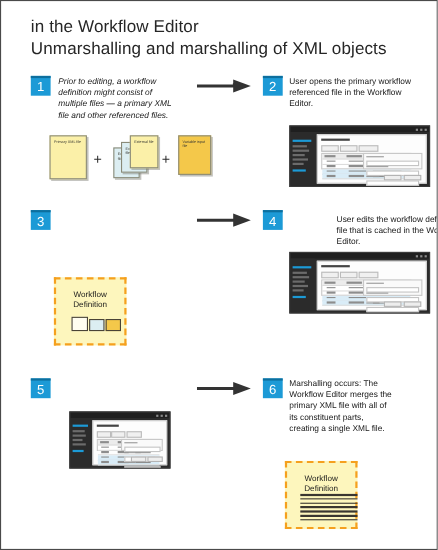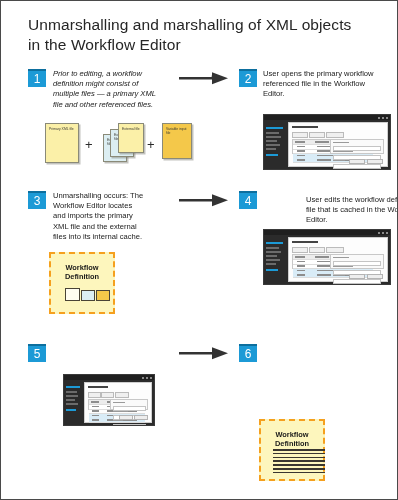--- a/index.html
+++ b/index.html
@@ -85,21 +85,20 @@
     background: #fdf6bd;
     border: 2px dashed #f5a01e;
   }
   .wfbox .wflabel {
     display: block;
     text-align: center;
     font-size: 7.4px;
     line-height: 9.4px;
     color: #1a1a1a;
     padding-top: 9px;
-    font-weight: bold;
   }
   .minifiles {
     position: absolute;
     left: 14px;
     top: 32px;
     width: 50px;
     height: 18px;
   }
   .minifile {
     position: absolute;
@@ -237,22 +236,22 @@
     border: 0.5px solid #b4b4b4;
     background: #eeeeee;
   }
 </style>
 </head>
 <body>
 
 <div class="page">
 
   <div class="title">
+    <div>in the Workflow Editor</div>
     <div>Unmarshalling and marshalling of XML objects</div>
-    <div>in the Workflow Editor</div>
   </div>
 
   <div class="badge" style="left:27px; top:68px;">1</div>
   <div class="steptext" style="left:52px; top:68px; width:110px;font-style:italic;">Prior to editing, a workflow definition might consist of multiple files — a primary XML file and other referenced files.</div>
 
   <div class="fileicon" style="left:44px; top:122px; width:34px; height:40px; background:#fbf0a8;">
     <span class="flabel">Primary XML file</span>
   </div>
   <div class="plus" style="left:84px; top:137px;">+</div>
 
@@ -334,21 +333,20 @@
         <div class="pline" style="top:20px; width:12px;"></div>
         <div class="pfield" style="top:24px; width:46px;"></div>
         <div class="pline" style="top:29px; width:18px;"></div>
       </div>
       <div class="btn" style="right:22px; bottom:2px; width:14px;"></div>
       <div class="btn" style="right:4px; bottom:2px; width:14px;"></div>
     </div>
   </div>
 
   <div class="badge" style="left:27px; top:190px;">3</div>
-  <div class="steptext" style="left:52px; top:190px; width:92px;">Unmarshalling occurs: The Workflow Editor locates and imports the primary XML file and the external files into its internal cache.</div>
 
   <div class="wfbox" style="left:48px; top:251px; width:66px; height:62px;">
     <span class="wflabel">Workflow</span>
     <span class="wflabel" style="padding-top:0;">Definition</span>
     <div class="minifiles">
       <div class="minifile" style="left:0; top:2px; width:15px; height:13px; background:#fffdf0;"></div>
       <div class="minifile" style="left:16px; top:4px; width:14px; height:11px; background:#dceef2;"></div>
       <div class="minifile" style="left:31px; top:4px; width:14px; height:11px; background:#f4c84a;"></div>
     </div>
   </div>
@@ -480,20 +478,21 @@
       <div class="btn" style="right:3px; bottom:2px; width:12px;"></div>
     </div>
   </div>
 
   <svg class="arrow" style="left:178px; top:345px;" viewBox="0 0 52 16">
     <path d="M0,7.2 L34,7.2" stroke="#333" stroke-width="2.6" fill="none"></path>
     <polygon points="33,1.2 33,13.2 49,7.2" fill="#333"></polygon>
   </svg>
 
   <div class="badge" style="left:238px; top:343px;">6</div>
+  <div class="steptext" style="left:262px; top:343px; width:96px;">Marshalling occurs: The Workflow Editor merges the primary XML file with all of its constituent parts, creating a single XML file.</div>
 
   <div class="wfbox" style="left:258px; top:418px; width:66px; height:62px;">
     <span class="wflabel">Workflow</span>
     <span class="wflabel" style="padding-top:0;">Definition</span>
     <div class="lines">
       <i></i>
       <i></i>
       <i></i>
       <i></i>
       <i></i>

